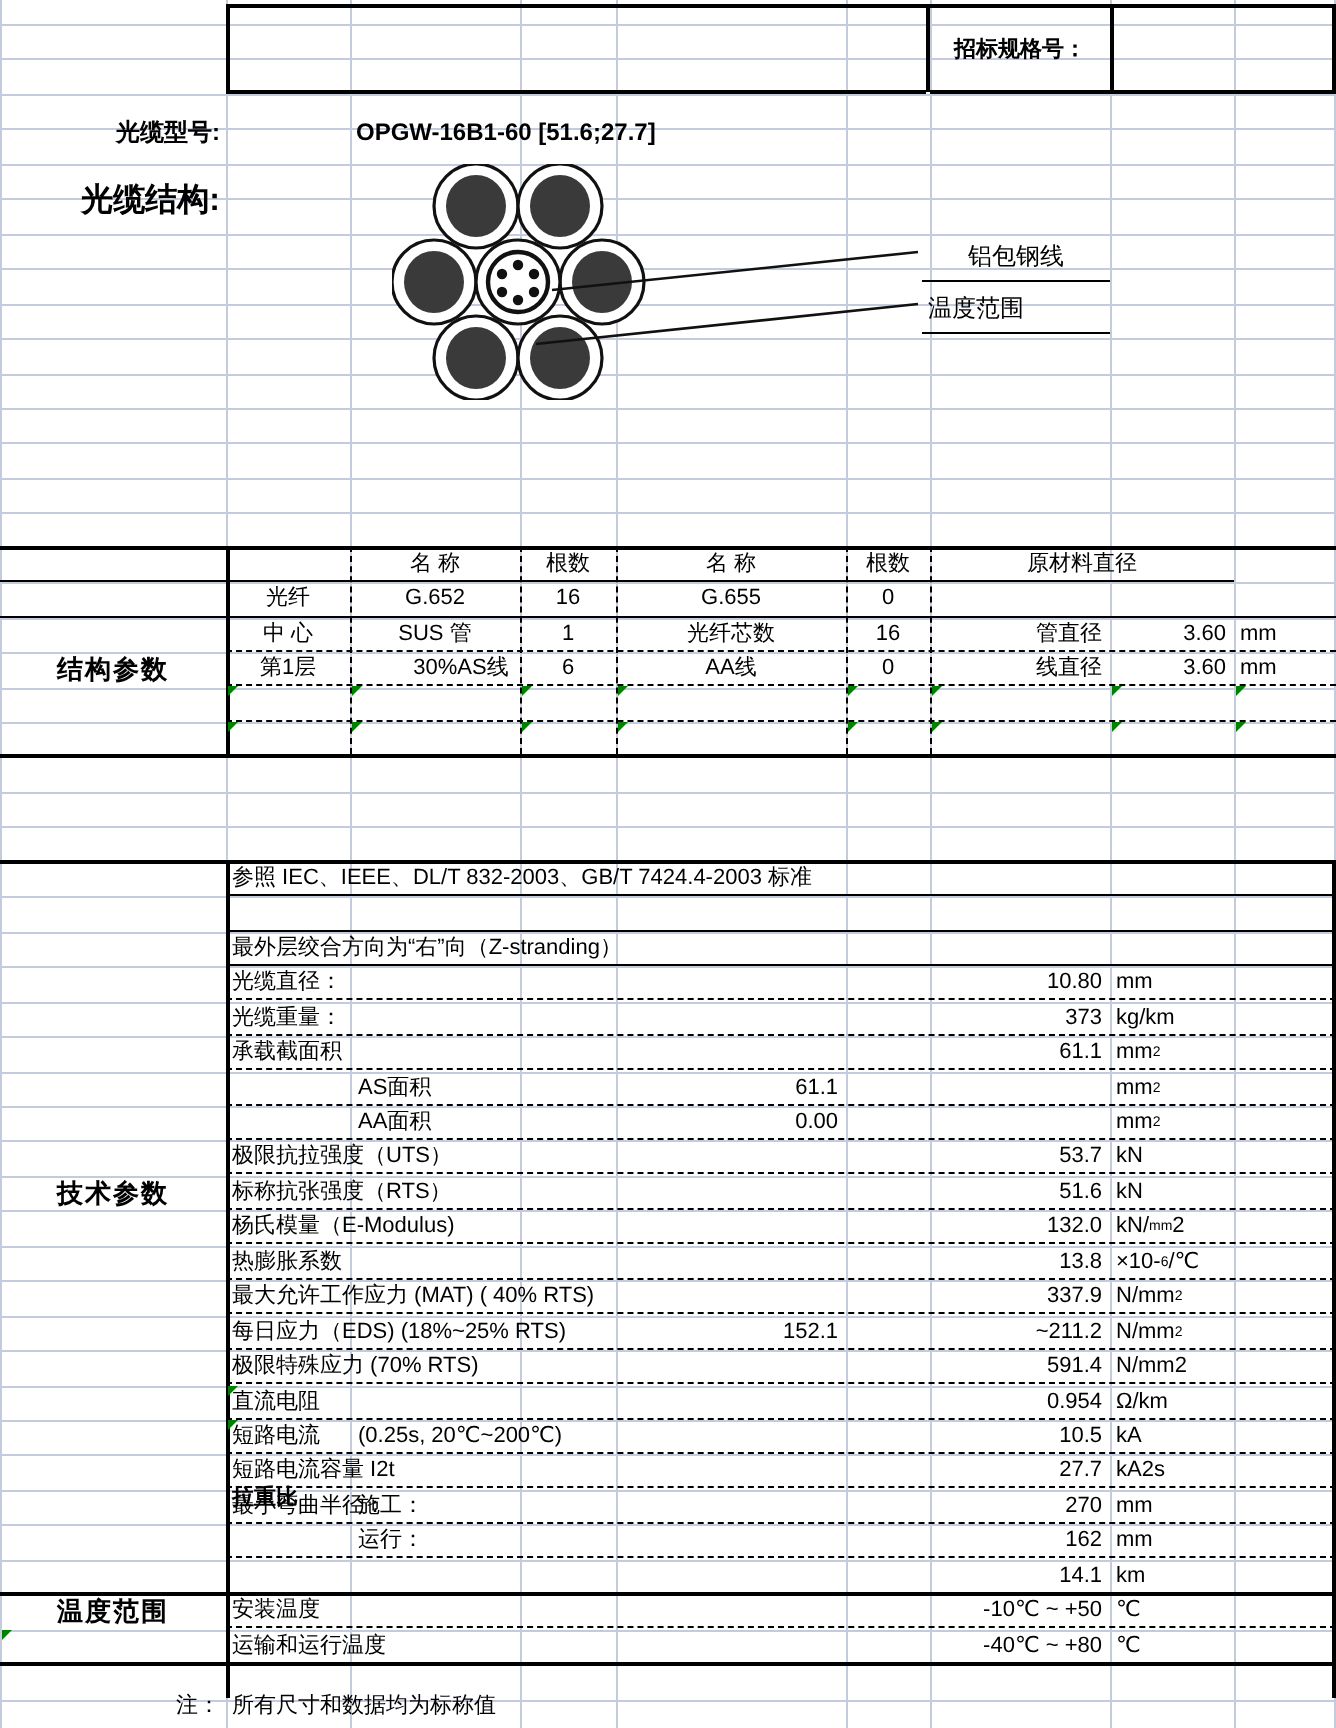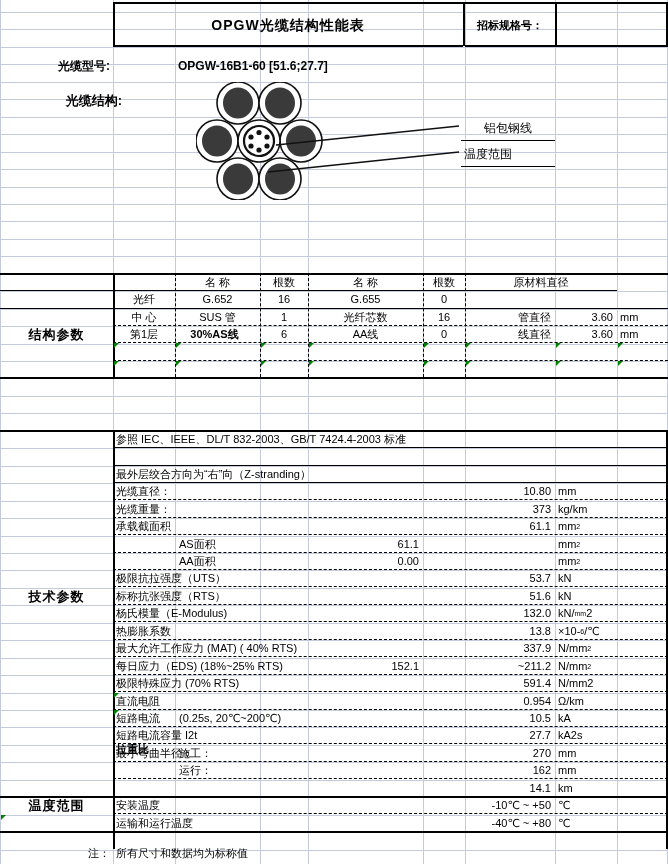--- a/index.html
+++ b/index.html
@@ -124,28 +124,27 @@
   <div class="b-top" style="left:113px;top:2px;width:350px;"></div>
   <div class="b-left" style="left:113px;top:2px;height:44px;"></div>
   <div class="b-left" style="left:463px;top:2px;height:44px;"></div>
   <div class="b-top" style="left:113px;top:45px;width:350px;"></div>
 
   <div class="b-top" style="left:465px;top:2px;width:203px;"></div>
   <div class="b-left" style="left:555px;top:2px;height:44px;"></div>
   <div class="b-left" style="left:666px;top:2px;height:44px;"></div>
   <div class="b-top" style="left:465px;top:45px;width:203px;"></div>
 
-  <div class="cell c title" style="left:113px;top:8px;width:350px;height:34px;">OPGW光缆结构性能表</div>
   <div class="cell c bold" style="left:465px;top:8px;width:90px;height:34px;font-size:11px;">招标规格号：</div>
   <div class="cell l" style="left:558px;top:8px;width:106px;height:34px;"></div>
 
   <div class="cell r bold" style="left:20px;top:57px;width:90px;height:17px;font-size:12px;">光缆型号:</div>
   <div class="cell l big" style="left:178px;top:57px;width:285px;height:17px;">OPGW-16B1-60 [51.6;27.7]</div>
 
-  <div class="cell r bold" style="left:32px;top:92px;width:90px;height:17px;font-size:13px;">光缆结构:</div>
+  <div class="cell r bold" style="left:20px;top:92px;width:90px;height:17px;font-size:16px;">光缆结构:</div>
 
   <div id="diagram">
     <svg width="150" height="118" viewBox="0 0 150 118" xmlns="http://www.w3.org/2000/svg">
       <g>
 
         <g>
           <ellipse cx="42" cy="21" rx="21" ry="21" fill="#fff" stroke="#111" stroke-width="1.6"></ellipse>
           <ellipse cx="42" cy="21" rx="15" ry="15.5" fill="#3a3a3a"></ellipse>
         </g>
         <g>
@@ -221,21 +220,21 @@
       <div class="cell c" style="left: 423px; top: 291px; width: 42px; height: 17.45px;">0</div>
       <div class="cell c" style="left: 113px; top: 309px; width: 62px; height: 17.45px;">中 心</div>
       <div class="cell c" style="left: 175px; top: 309px; width: 85px; height: 17.45px;">SUS 管</div>
       <div class="cell c" style="left: 260px; top: 309px; width: 48px; height: 17.45px;">1</div>
       <div class="cell c" style="left: 308px; top: 309px; width: 115px; height: 17.45px;">光纤芯数</div>
       <div class="cell c" style="left: 423px; top: 309px; width: 42px; height: 17.45px;">16</div>
       <div class="cell r" style="left: 465px; top: 309px; width: 86px; height: 17.45px;">管直径</div>
       <div class="cell r" style="left: 555px; top: 309px; width: 58px; height: 17.45px;">3.60</div>
       <div class="cell l" style="left: 620px; top: 309px; width: 40px; height: 17.45px;">mm</div>
       <div class="cell c" style="left: 113px; top: 326px; width: 62px; height: 17.45px;">第1层</div>
-      <div class="cell c" style="left: 172px; top: 326px; width: 85px; height: 16px; font-weight: bold;">30%AS线</div>
+      <div class="cell c" style="left: 188px; top: 326px; width: 85px; height: 16px;">30%AS线</div>
       <div class="cell c" style="left: 260px; top: 326px; width: 48px; height: 17.45px;">6</div>
       <div class="cell c" style="left: 308px; top: 326px; width: 115px; height: 17.45px;">AA线</div>
       <div class="cell c" style="left: 423px; top: 326px; width: 42px; height: 17.45px;">0</div>
       <div class="cell r" style="left: 465px; top: 326px; width: 86px; height: 17.45px;">线直径</div>
       <div class="cell r" style="left: 555px; top: 326px; width: 58px; height: 17.45px;">3.60</div>
       <div class="cell l" style="left: 620px; top: 326px; width: 40px; height: 17.45px;">mm</div>
       <div class="tri" style="left: 114px; top: 343.45px;"></div>
       <div class="tri" style="left: 176px; top: 343.45px;"></div>
       <div class="tri" style="left: 261px; top: 343.45px;"></div>
       <div class="tri" style="left: 309px; top: 343.45px;"></div>

